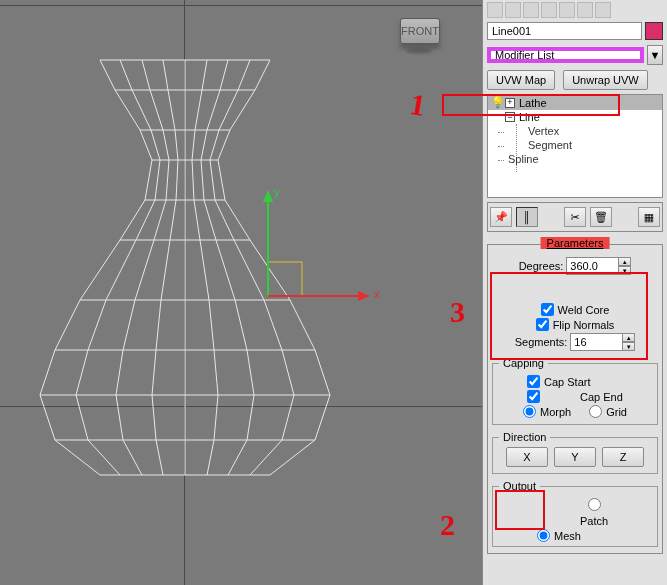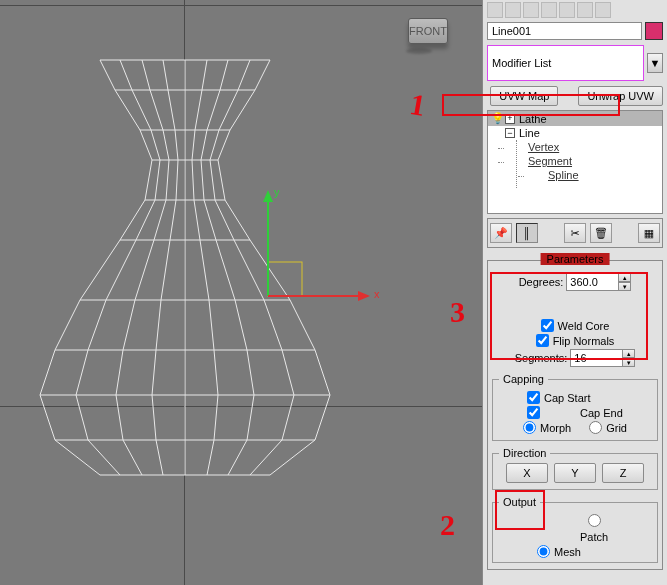--- a/index.html
+++ b/index.html
@@ -2,45 +2,45 @@
 <html><head>
 <meta charset="utf-8">
 <style>
   * { box-sizing: border-box; margin: 0; padding: 0; font-family: "Segoe UI", Tahoma, sans-serif; font-size: 11px; }
   body { width: 667px; height: 585px; display: flex; background: #cccccc; overflow: hidden; position: relative; }
 
   
   .viewport { flex: 1; background: #7a7a7a; position: relative; overflow: hidden; }
   .grid-h { position: absolute; left: 0; right: 0; height: 1px; background: #4a4a4a; }
   .grid-v { position: absolute; top: 0; bottom: 0; width: 1px; background: #4a4a4a; }
-  .front-cube { position: absolute; top: 18px; right: 34px; width: 40px; height: 26px; background: linear-gradient(#bdbdbd, #9e9e9e); border: 1px solid #5a5a5a; border-radius: 3px; display: flex; align-items: center; justify-content: center; color: #555; font-size: 8px; box-shadow: 0 5px 4px rgba(0,0,0,.25);}
+  .front-cube { position: absolute; top: 18px; right: 42px; width: 40px; height: 26px; background: linear-gradient(#bdbdbd, #9e9e9e); border: 1px solid #5a5a5a; border-radius: 3px; display: flex; align-items: center; justify-content: center; color: #555; font-size: 8px; box-shadow: 0 5px 4px rgba(0,0,0,.25);}
   .cube-sh { position:absolute; top:48px; right:50px; width:26px; height:6px; background: rgba(0,0,0,.18); border-radius:50%; filter: blur(1px);}
 
   
   .panel { width: 185px; background: #e1e1e1; border-left: 1px solid #888; display: flex; flex-direction: column; padding: 2px 4px 4px 4px; gap: 2px; }
   .row { display: flex; gap: 3px; align-items: center; justify-content: space-between; }
   .name-field { flex:1; height: 18px; background: #fff; border: 1px solid #8a8a8a; padding: 0 4px; }
   .color-sw { width: 18px; height: 18px; background: #d82f6c; border: 1px solid #333; }
-  .mod-list { flex: 1; height: 36px; background: #fff; border: 1px solid #d946ef; padding: 0 4px; display:flex; align-items:center;}
+  .mod-list { flex: 1; height: 16px; background: #fff; border: 4px solid #d946ef; padding: 0 4px; display:flex; align-items:center;}
   .dd-btn { width: 16px; height: 20px; background: linear-gradient(#f4f4f4,#cfcfcf); border: 1px solid #888; display:flex; align-items:center; justify-content:center;}
   .btnsm { height: 20px; padding: 0 8px; background: linear-gradient(#f4f4f4,#d6d6d6); border: 1px solid #8a8a8a; border-radius: 2px; cursor: pointer; }
   .mod-stack { background: #fff; border: 1px solid #8a8a8a; height: 104px; overflow: hidden; margin-top:2px;}
   .stack-item { display:flex; align-items:center; gap:4px; padding: 1px 3px; }
   .stack-item.sel { background: #b5b5b5; }
-  .stack-sub { padding-left: 26px; color: #333; position:relative;text-decoration:underline;}
+  .stack-sub { padding-left: 26px; color: #333; position:relative;}
   .stack-sub::before { content:""; position:absolute; left:10px; top:8px; width:6px; border-top:1px dotted #888;}
   .tree-v { position:absolute; left:10px; top:0; bottom:0; border-left:1px dotted #888; }
   .lightbulb { width:10px; text-align:center; }
   .plusbox { width:10px; height:10px; border:1px solid #555; display:inline-flex; align-items:center; justify-content:center; font-size:9px; line-height:1; background:#fff;}
   .toolstrip { display:flex; justify-content:space-between; padding:4px 2px; border:1px solid #8a8a8a; background:#e1e1e1; margin-top:2px;}
   .tbtn { width:22px; height:20px; border:1px solid #999; background: linear-gradient(#f4f4f4,#d6d6d6); display:flex;align-items:center;justify-content:center;}
   .tbtn.sel { background:#cdcdcd; border:1px inset #888;}
 
   .rollout { border: 1px solid #8a8a8a; background: #e1e1e1; margin-top: 3px; padding: 4px 4px 6px 4px; position:relative;}
-  .rollout-hd { position:absolute; top:-8px; left:50%; transform:translateX(-50%); background:#b91c1c; padding:0 6px; }
+  .rollout-hd { position:absolute; top:-8px; left:50%; transform:translateX(-50%); background:#ef4444; padding:0 6px;text-decoration:underline; }
   fieldset { border:1px solid #9a9a9a; padding: 4px 6px 6px 6px; margin-top:6px;}
   legend { padding: 0 4px; }
   .spinner { display:flex; height:18px;}
   .spinner input { width:52px; height:18px; padding:0 3px; background:#fff; border:1px solid #8a8a8a; border-right:none;}
   .spin-btns { width:13px; display:flex; flex-direction:column;}
   .spin-btns div { flex:1; border:1px solid #8a8a8a; background: linear-gradient(#f4f4f4,#d6d6d6); font-size:6px; display:flex;align-items:center;justify-content:center;}
   .cb { display:flex; align-items:center; gap:4px; margin:2px 0;}
   .cb input { width:13px; height:13px;}
   .radio { display:flex; align-items:center; gap:4px; margin:0 4px;}
   .btn { width:42px; height:20px; background: linear-gradient(#f4f4f4,#d6d6d6); border:1px solid #8a8a8a; border-radius:2px; cursor:pointer; }
@@ -130,21 +130,21 @@
     <div class="color-sw"></div>
   </div>
 
   <div class="row" style="margin-top:3px;">
     <div class="mod-list">
         <span>Modifier List</span>
       </div>
     <div class="dd-btn">▼</div>
   </div>
 
-  <div class="row" style="margin-top:3px; justify-content:flex-end; gap:20px;">
+  <div class="row" style="margin-top:3px; justify-content:flex-start; gap:8px;">
     <button class="btnsm">UVW Map</button>
     <button class="btnsm">Unwrap UVW</button>
   </div>
 
   <div class="mod-stack" style="position:relative;">
     <div class="stack-item sel">
       <span class="lightbulb">💡</span>
       <span class="plusbox">+</span>
       <span>Lathe</span>
     </div>
@@ -154,21 +154,21 @@
       <span>Line</span>
     </div>
     <div style="position:relative;">
       <div class="tree-v" style="left:28px; top:0; height:48px;"></div>
       <div class="stack-item stack-sub" style="padding-left:40px;">
           <span>Vertex</span>
         </div>
       <div class="stack-item stack-sub" style="padding-left:40px;">
           <span>Segment</span>
         </div>
-      <div class="stack-item stack-sub" style="padding-left:40px;margin-left:20px;">
+      <div class="stack-item stack-sub" style="padding-left:20px;">
           <span>Spline</span>
         </div>
     </div>
   </div>
 
   <div class="toolstrip">
     <div style="display:flex; gap:4px;">
       <div class="tbtn">📌</div>
       <div class="tbtn sel">║</div>
     </div>

